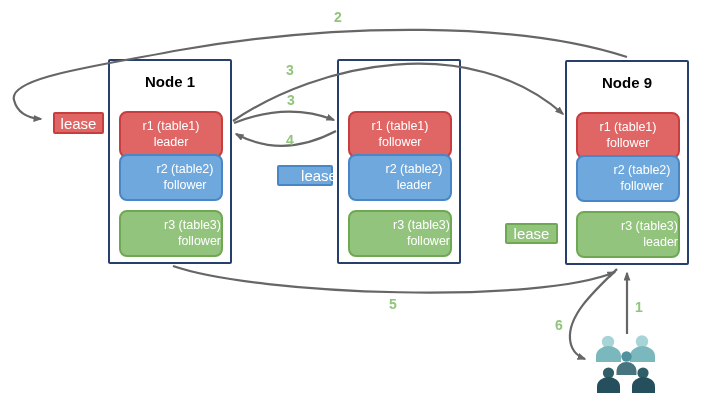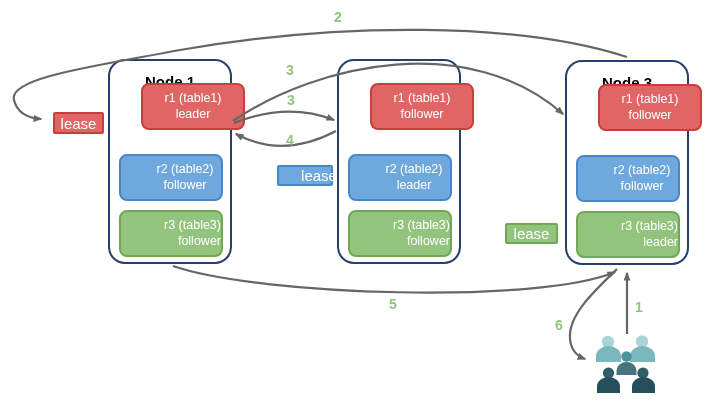--- a/index.html
+++ b/index.html
@@ -10,21 +10,21 @@
     background: #ffffff;
     font-family: "Liberation Sans", "DejaVu Sans", sans-serif;
     overflow: hidden;
   }
   .node {
     position: absolute;
     width: 124px;
     height: 205px;
     background: #ffffff;
     border: 2px solid #26406b;
-    border-radius: 17px;
+    border-radius: 2px;
     box-sizing: border-box;
     z-index: 1;
   }
   .node-title {
     position: absolute;
     top: 12px;
     left: 0;
     width: 100%;
     text-align: center;
     font-weight: bold;
@@ -40,21 +40,21 @@
     border-radius: 8px;
     display: flex;
     flex-direction: column;
     align-items: center;
     justify-content: center;
     color: #ffffff;
     font-size: 12.5px;
     line-height: 1.22;
     text-align: center;
   }
-  .replica.pos-1 { top: 22px; margin-left: 22px; }
+  .replica.pos-1 { top: 50px; }
   .replica.pos-2 { top: 93px; }
   .replica.pos-3 { top: 149px; }
   .c-red   { background: #e06666; border: 2px solid #c73e3e; }
   .c-blue  { background: #6fa8dc; border: 2px solid #4a86c6; padding-left: 28px; }
   .c-green { background: #93c47d; border: 2px solid #6fa853; align-items: flex-end; }
   .lease {
     position: absolute;
     box-sizing: border-box;
     border-radius: 2px;
     display: flex;
@@ -125,21 +125,21 @@
       <span>r2 (table2)</span>
       <span>leader</span>
     </div>
     <div class="replica pos-3 c-green">
       <span>r3 (table3)</span>
       <span>follower</span>
     </div>
   </div>
 
   <div class="node" style="left:565px; top:60px;">
-    <div class="node-title">Node 3</div>
+    <div class="node-title">Node 9</div>
     <div class="replica pos-1 c-red">
       <span>r1 (table1)</span>
       <span>follower</span>
     </div>
     <div class="replica pos-2 c-blue">
       <span>r2 (table2)</span>
       <span>follower</span>
     </div>
     <div class="replica pos-3 c-green">
       <span>r3 (table3)</span>

